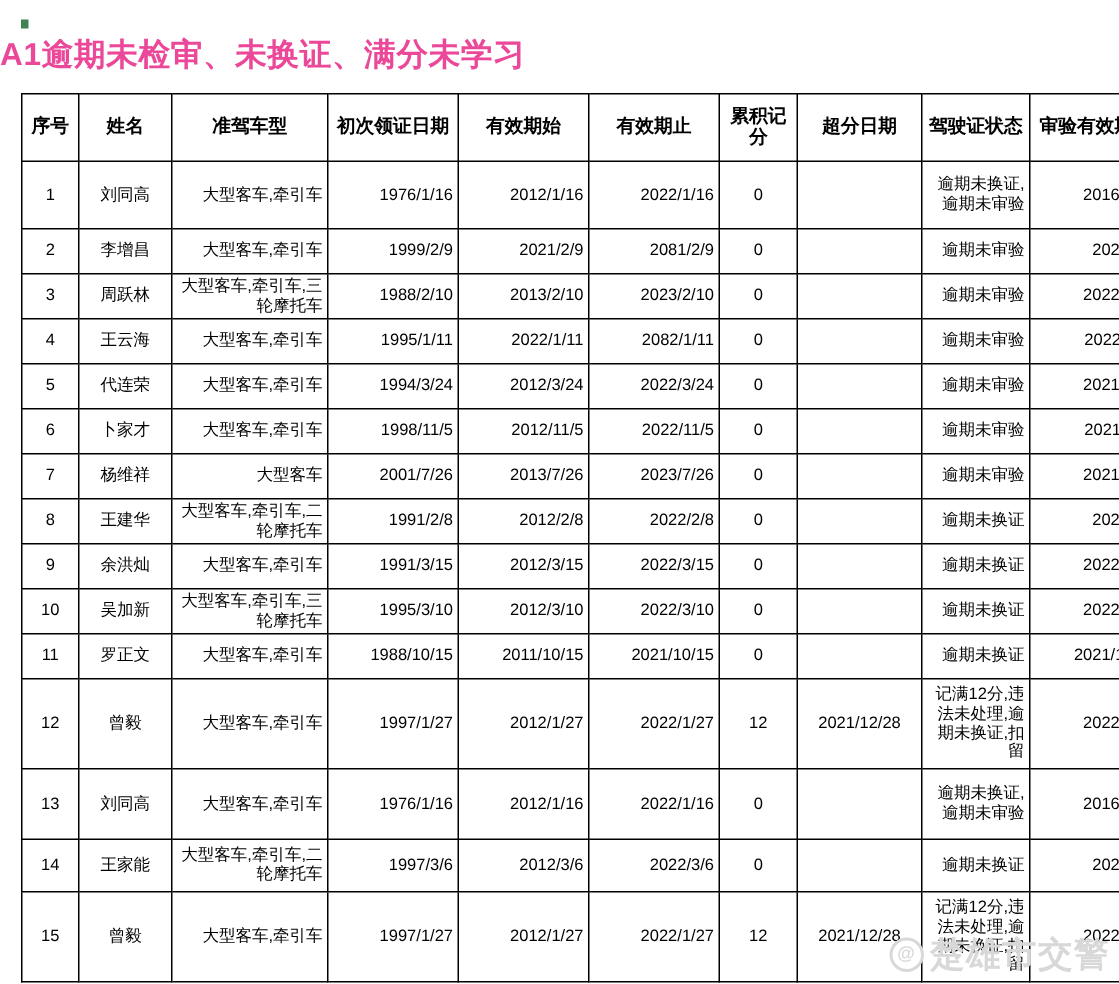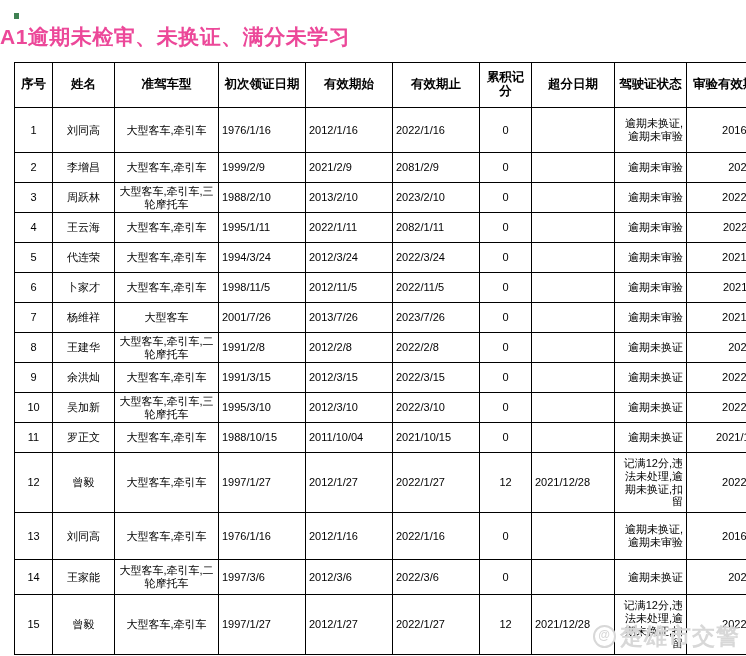--- a/index.html
+++ b/index.html
@@ -79,24 +79,24 @@
   col.c-first  { width: 87px; }
   col.c-start  { width: 87px; }
   col.c-end    { width: 87px; }
   col.c-points { width: 52px; }
   col.c-over   { width: 83px; }
   col.c-status { width: 72px; }
   col.c-review { width: 88px; }
 
   td.seq    { text-align: center; }
   td.name   { text-align: center;  padding-left: 5px; }
-  td.type   { text-align: center;  padding-left: 5px; }
-  td.date   { padding-right: 6px; }
+  td.type   { text-align: right;  padding-left: 5px; }
+  td.date   { text-align: right; padding-right: 6px; }
   td.num    { text-align: center; }
-  td.over   { text-align: left; }
+  td.over   { text-align: center; }
   td.status { text-align: right;  padding-left: 2px; vertical-align: top; padding-top: 1px; line-height: 1.12; }
   td.review { text-align: right; padding-right: 6px; }
 
   
   #watermark {
     position: absolute;
     right: 6px;
     bottom: 4px;
     display: flex;
     align-items: center;
@@ -275,21 +275,21 @@
           <td class="num">0</td>
           <td class="over"></td>
           <td class="status">逾期未换证</td>
           <td class="review">2022/3/10</td>
         </tr>
         <tr style="height: 30px;">
           <td class="seq">11</td>
           <td class="name">罗正文</td>
           <td class="type">大型客车,牵引车</td>
           <td class="date">1988/10/15</td>
-          <td class="date">2011/10/04</td>
+          <td class="date">2011/10/15</td>
           <td class="date">2021/10/15</td>
           <td class="num">0</td>
           <td class="over"></td>
           <td class="status">逾期未换证</td>
           <td class="review">2021/10/15</td>
         </tr>
         <tr style="height: 60px;">
           <td class="seq">12</td>
           <td class="name">曾毅</td>
           <td class="type">大型客车,牵引车</td>

